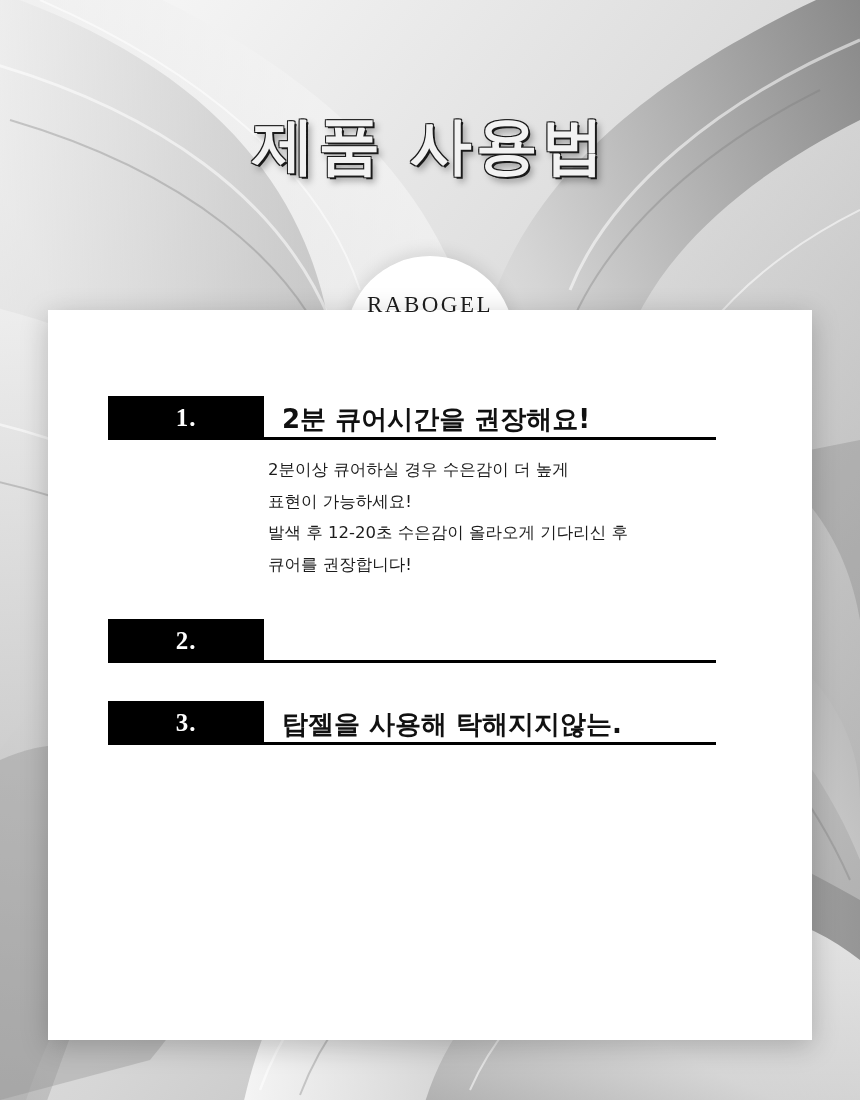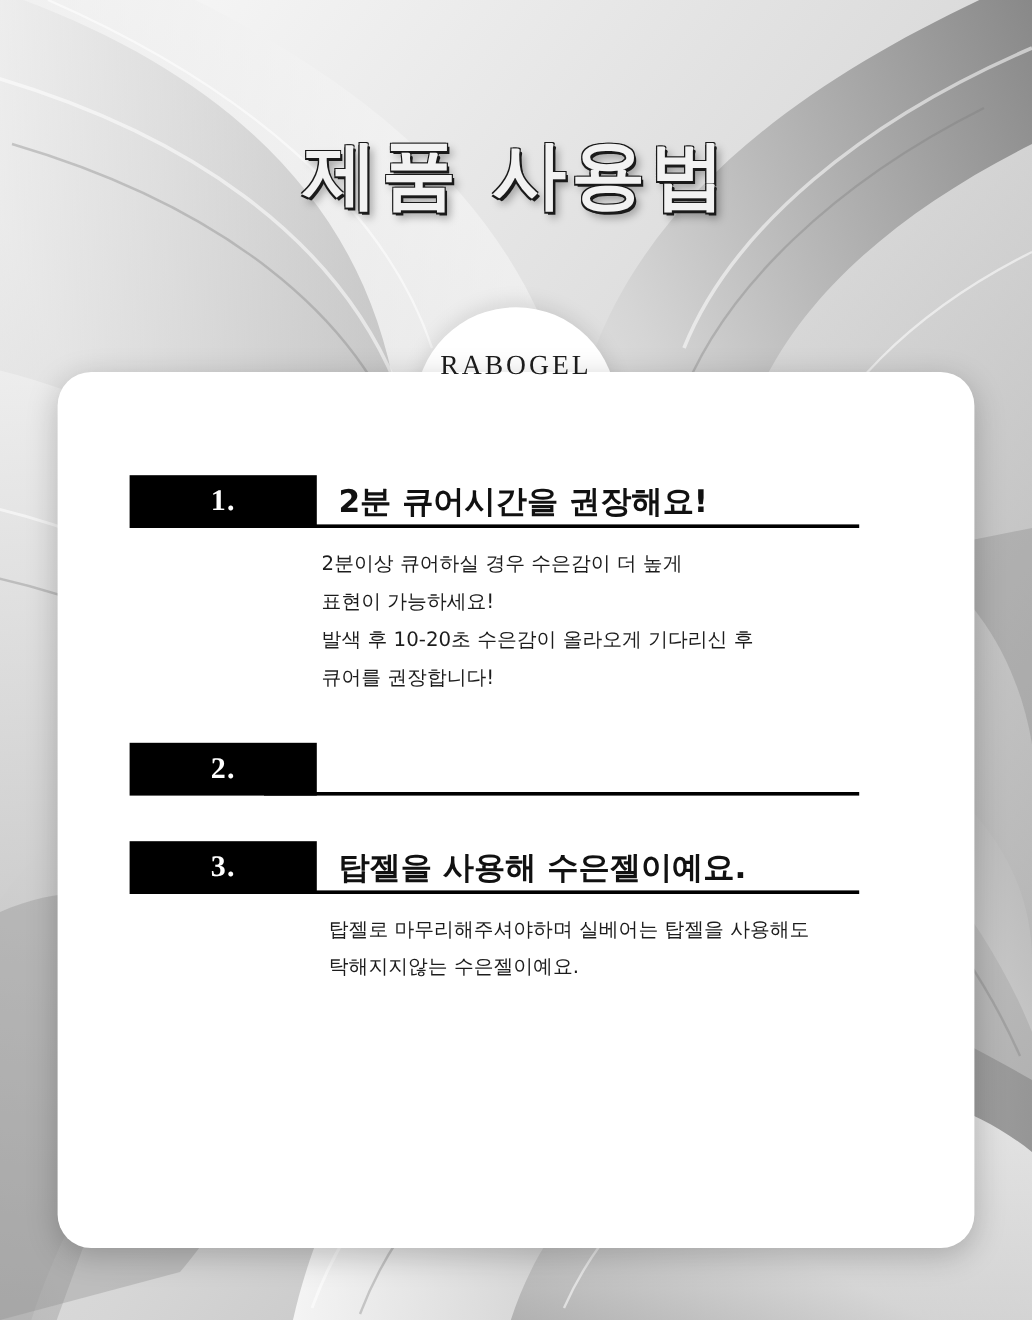--- a/index.html
+++ b/index.html
@@ -56,21 +56,20 @@
   
   .card {
     position: absolute;
     left: 48px;
     top: 310px;
     width: 764px;
     height: 730px;
     background: #ffffff;
     z-index: 2;
     box-shadow: 0 6px 26px rgba(0,0,0,0.22);
-    border-radius: 28px;
   }
   .brand {
     position: absolute;
     top: -18px;
     left: 0;
     width: 100%;
     text-align: center;
     font-family: "Liberation Serif", serif;
     font-size: 23px;
     letter-spacing: 2.5px;
@@ -231,36 +230,34 @@
     <div class="steps">
 
       <div class="step">
         <div class="step-head">
           <div class="step-num">1.</div>
           <div class="step-title">2분 큐어시간을 권장해요!</div>
           <div class="step-rule"></div>
         </div>
         <div class="step-body">2분이상 큐어하실 경우 수은감이 더 높게
 표현이 가능하세요!
-발색 후 10-20초 수은감이 올라오게 기다리신 후
+발색 후 12-20초 수은감이 올라오게 기다리신 후
 큐어를 권장합니다!</div>
       </div>
 
       <div class="step">
         <div class="step-head">
           <div class="step-num">2.</div>
           <div class="step-rule"></div>
         </div>
       </div>
 
       <div class="step">
         <div class="step-head">
           <div class="step-num">3.</div>
-          <div class="step-title">탑젤을 사용해 수은젤이예요.</div>
+          <div class="step-title">탑젤을 사용해 탁해지지않는.</div>
           <div class="step-rule"></div>
         </div>
-        <div class="step-body indent3">탑젤로 마무리해주셔야하며 실베어는 탑젤을 사용해도
-탁해지지않는 수은젤이예요.</div>
       </div>
 
     </div>
   </div>
 </div>
 
 </body></html>

